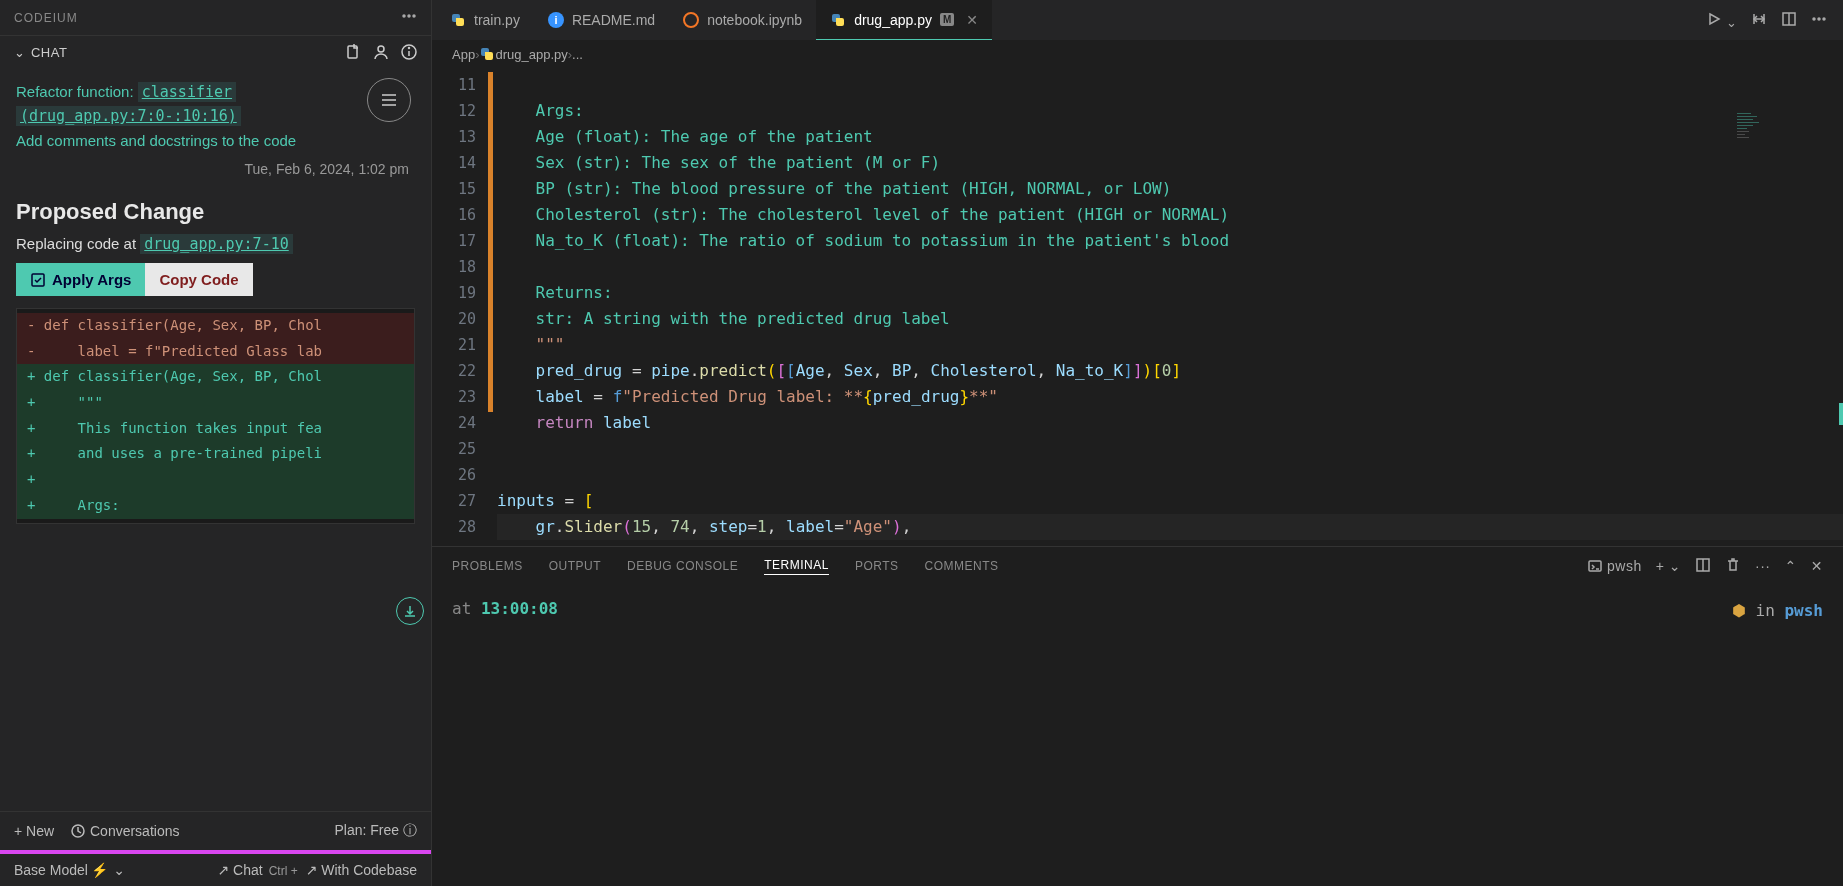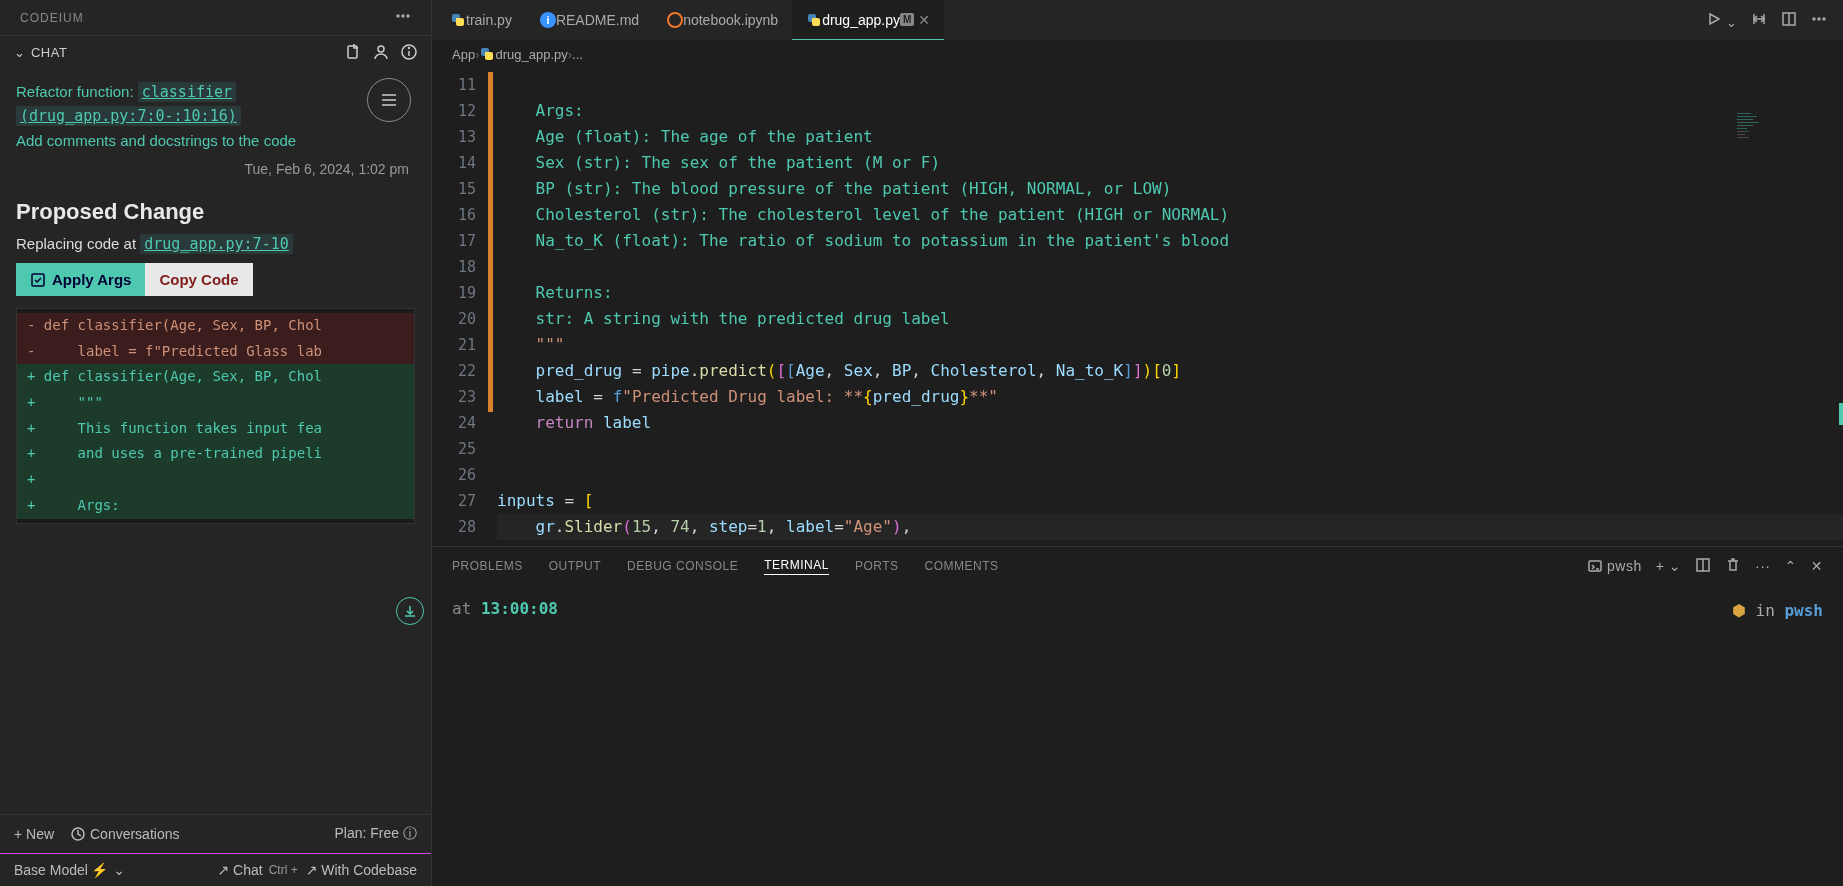--- a/index.html
+++ b/index.html
@@ -9,21 +9,21 @@
   font-family: "Segoe UI", -apple-system, sans-serif;
   font-size: 13px;
   width: 1843px;
   height: 886px;
   overflow: hidden;
   display: flex;
   flex-direction: column;
 }
 .top-area { display: flex; flex: 1; overflow: hidden; }
 .sidebar { width: 432px; background: #252526; display: flex; flex-direction: column; border-right: 1px solid #333; }
-.sidebar-header { display: flex; align-items: center; padding: 8px 20px; color: #888; font-size: 12px; letter-spacing: 1px; }
+.sidebar-header { display: flex; align-items: center; padding: 8px 14px; color: #888; font-size: 12px; letter-spacing: 1px; }
 .sidebar-header .title { flex: 1; }
 .sidebar-header .icon { margin-left: 12px; color: #aaa; }
 .chat-header { display: flex; align-items: center; padding: 8px 14px; border-top: 1px solid #333; color: #ccc; font-size: 13px; }
 .chat-header .chev { margin-right: 6px; }
 .chat-header .label { flex: 1; letter-spacing: 0.5px; }
 .chat-header svg { margin-left: 12px; }
 .chat-body { flex: 1; padding: 12px 16px; overflow-y: auto; position: relative; }
 .hamburger { position: absolute; top: 10px; right: 20px; width: 44px; height: 44px; border: 1.5px solid #888; border-radius: 50%; display:flex; align-items:center; justify-content:center; background:#252526; z-index:5; }
 .refactor-line { color: #4ec9b0; font-size: 15px; line-height: 1.6; }
 .refactor-line .link { text-decoration: underline; background: #2a3a3a; padding: 1px 4px; font-family: "Consolas", monospace; }
@@ -37,28 +37,28 @@
 .btn { padding: 8px 14px; font-size: 15px; font-weight: 600; border: none; cursor: pointer; display:flex; align-items:center; gap:6px; }
 .btn-apply { background: #4ec9b0; color: #003; }
 .btn-copy { background: #e8e8e8; color: #7f1d1d; margin-left: 0; }
 .diff { margin-top: 12px; background: #1a1a1a; border: 1px solid #333; font-family: "Consolas", monospace; font-size: 14px; line-height: 1.55; padding: 4px 0; overflow:hidden; }
 .diff .dl { padding: 2px 10px; white-space: pre; overflow:hidden; text-overflow:clip; }
 .diff .rm { background: #3b1d1d; color: #ce9178; }
 .diff .ad { background: #1d3b2a; color: #4ec9b0; }
 .sidebar-footer1 { display:flex; align-items:center; padding: 10px 14px; border-top:1px solid #333; color:#bbb; font-size:14px; }
 .sidebar-footer1 .spacer { flex:1; }
 .chat-input { margin: 8px 14px 6px; background:#333; border-radius:4px; padding:12px 14px; color:#888; font-style:italic; font-size:15px; }
-.sidebar-footer2 { display:flex; align-items:center; padding: 8px 14px; color:#bbb; font-size:14px; border-top:1px solid #d946ef; }
+.sidebar-footer2 { display:flex; align-items:flex-end; padding: 8px 14px; color:#bbb; font-size:14px; border-top:4px solid #d946ef; }
 .sidebar-footer2 .spacer { flex:1; }
 .sidebar-footer2 .kbd { color:#999; font-size:12px; margin-left:6px; }
 .lightning { color:#f5a623; }
 
 .main { flex:1; display:flex; flex-direction:column; background:#1e1e1e; position:relative; }
 .tabs { display:flex; align-items:center; background:#252526; height:40px; padding-left:4px; }
-.tab { display:flex; align-items:center; padding:0 14px; height:100%; color:#aaa; font-size:14px; }
+.tab { display:flex; align-items:center; padding:0 14px; height:100%; color:#aaa; font-size:14px; gap:8px; }
 .tab.active { background:#1e1e1e; color:#fff; border-bottom:1px solid #4ec9b0; }
 .tab .close { margin-left:4px; color:#888; }
 .tab .mod { background:#888; color:#222; font-size:10px; padding:1px 3px; border-radius:2px; font-weight:bold; }
 .tab-actions { margin-left:auto; display:flex; align-items:center; gap:14px; padding-right:16px; color:#aaa; }
 .breadcrumb { padding:6px 20px; font-size:13px; color:#aaa; display:flex; align-items:center; gap:0; }
 .breadcrumb .sep { color:#666; }
 .editor-wrap { flex:1; display:flex; overflow:hidden; position:relative; }
 .gutter { width:56px; text-align:right; padding-right:12px; color:#6e7681; font-family:"Consolas",monospace; font-size:15px; line-height:26px; padding-top:4px; user-select:none; }
 .gutter .ln { height:26px; }
 .mod-bar { width:5px; background:#d9822b; margin-right:4px; margin-top:4px; height: 340px; }

